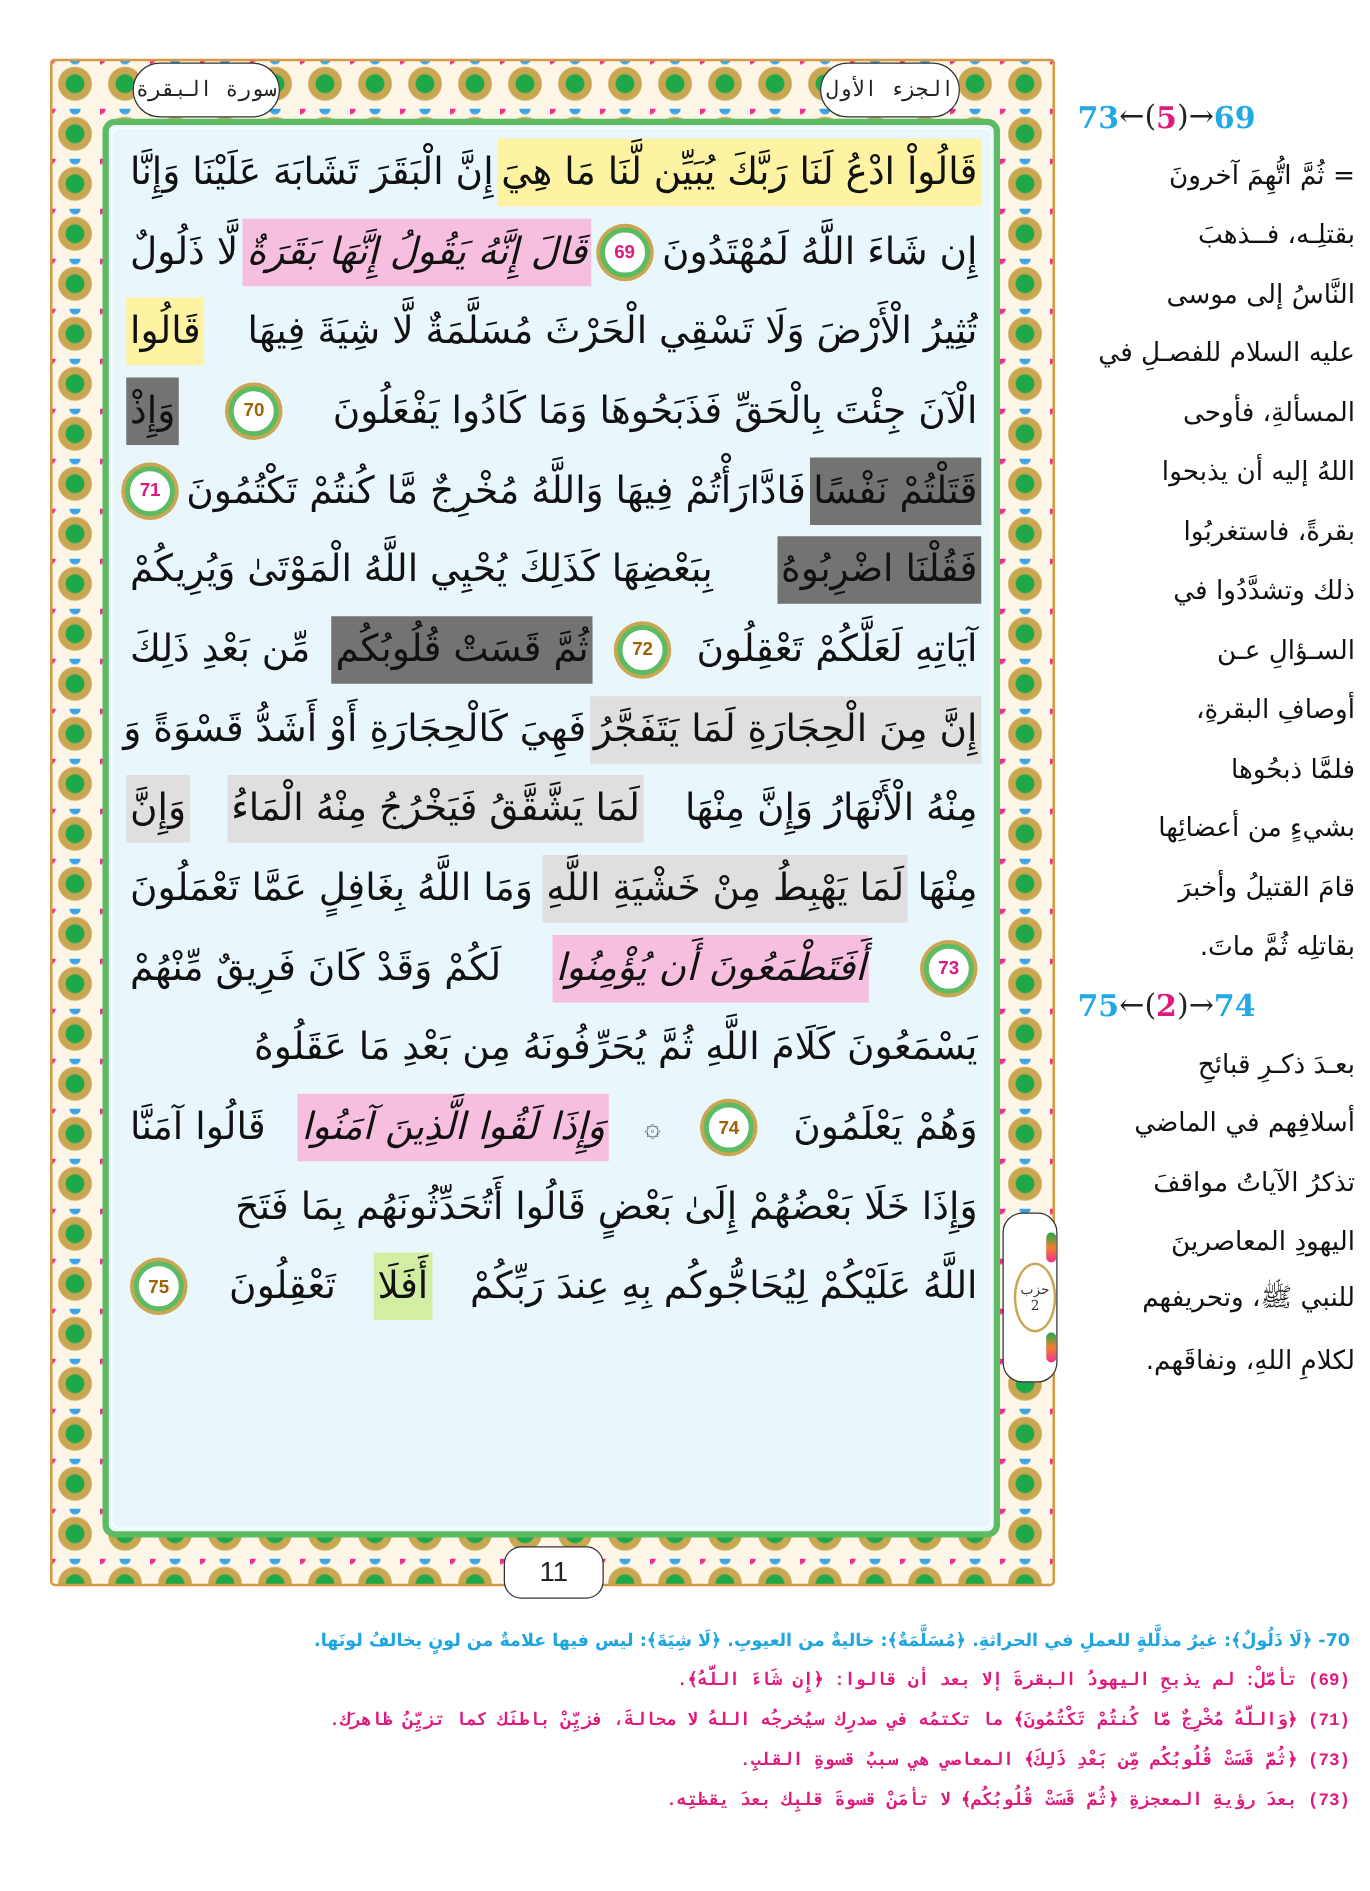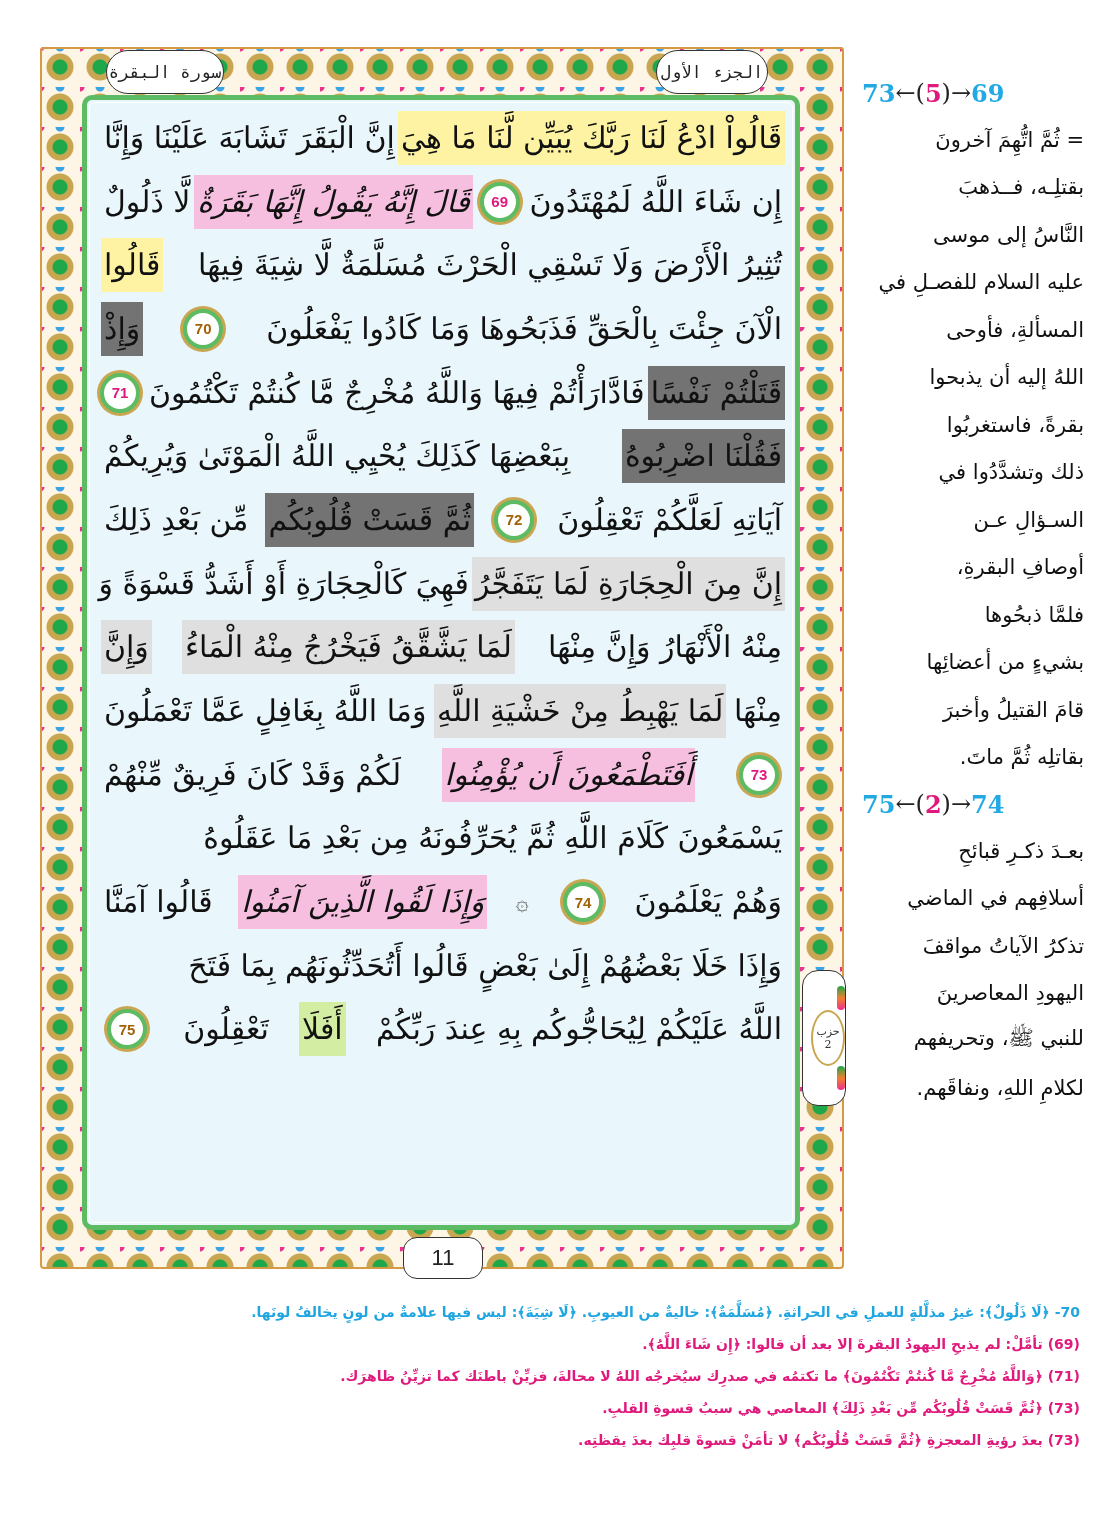--- a/index.html
+++ b/index.html
@@ -99,21 +99,21 @@
     font-size: 21px; padding-right: 6px; white-space: nowrap;
   }
 
   
   .footnotes { position: absolute; left: 90px; top: 1296px; width: 990px; direction: rtl; }
   .fn {
     height: 32px; display: flex; align-items: center; font-weight: bold; font-size: 14px;
     white-space: nowrap; padding-right: 0px;
   }
   .fn-blue { color: #1fa6e0; }
-  .fn-pink { color: #e0197d; }
+  .fn-pink { color: #e0197d; font-family: Liberation Mono, monospace; }
 </style>
 </head>
 <body>
 
 <div class="ornament-frame"></div>
 
 <div class="header-cartouche cart-juz">الجزء الأول</div>
 <div class="header-cartouche cart-surah">سورة البقرة</div>
 
 <div class="text-panel">

